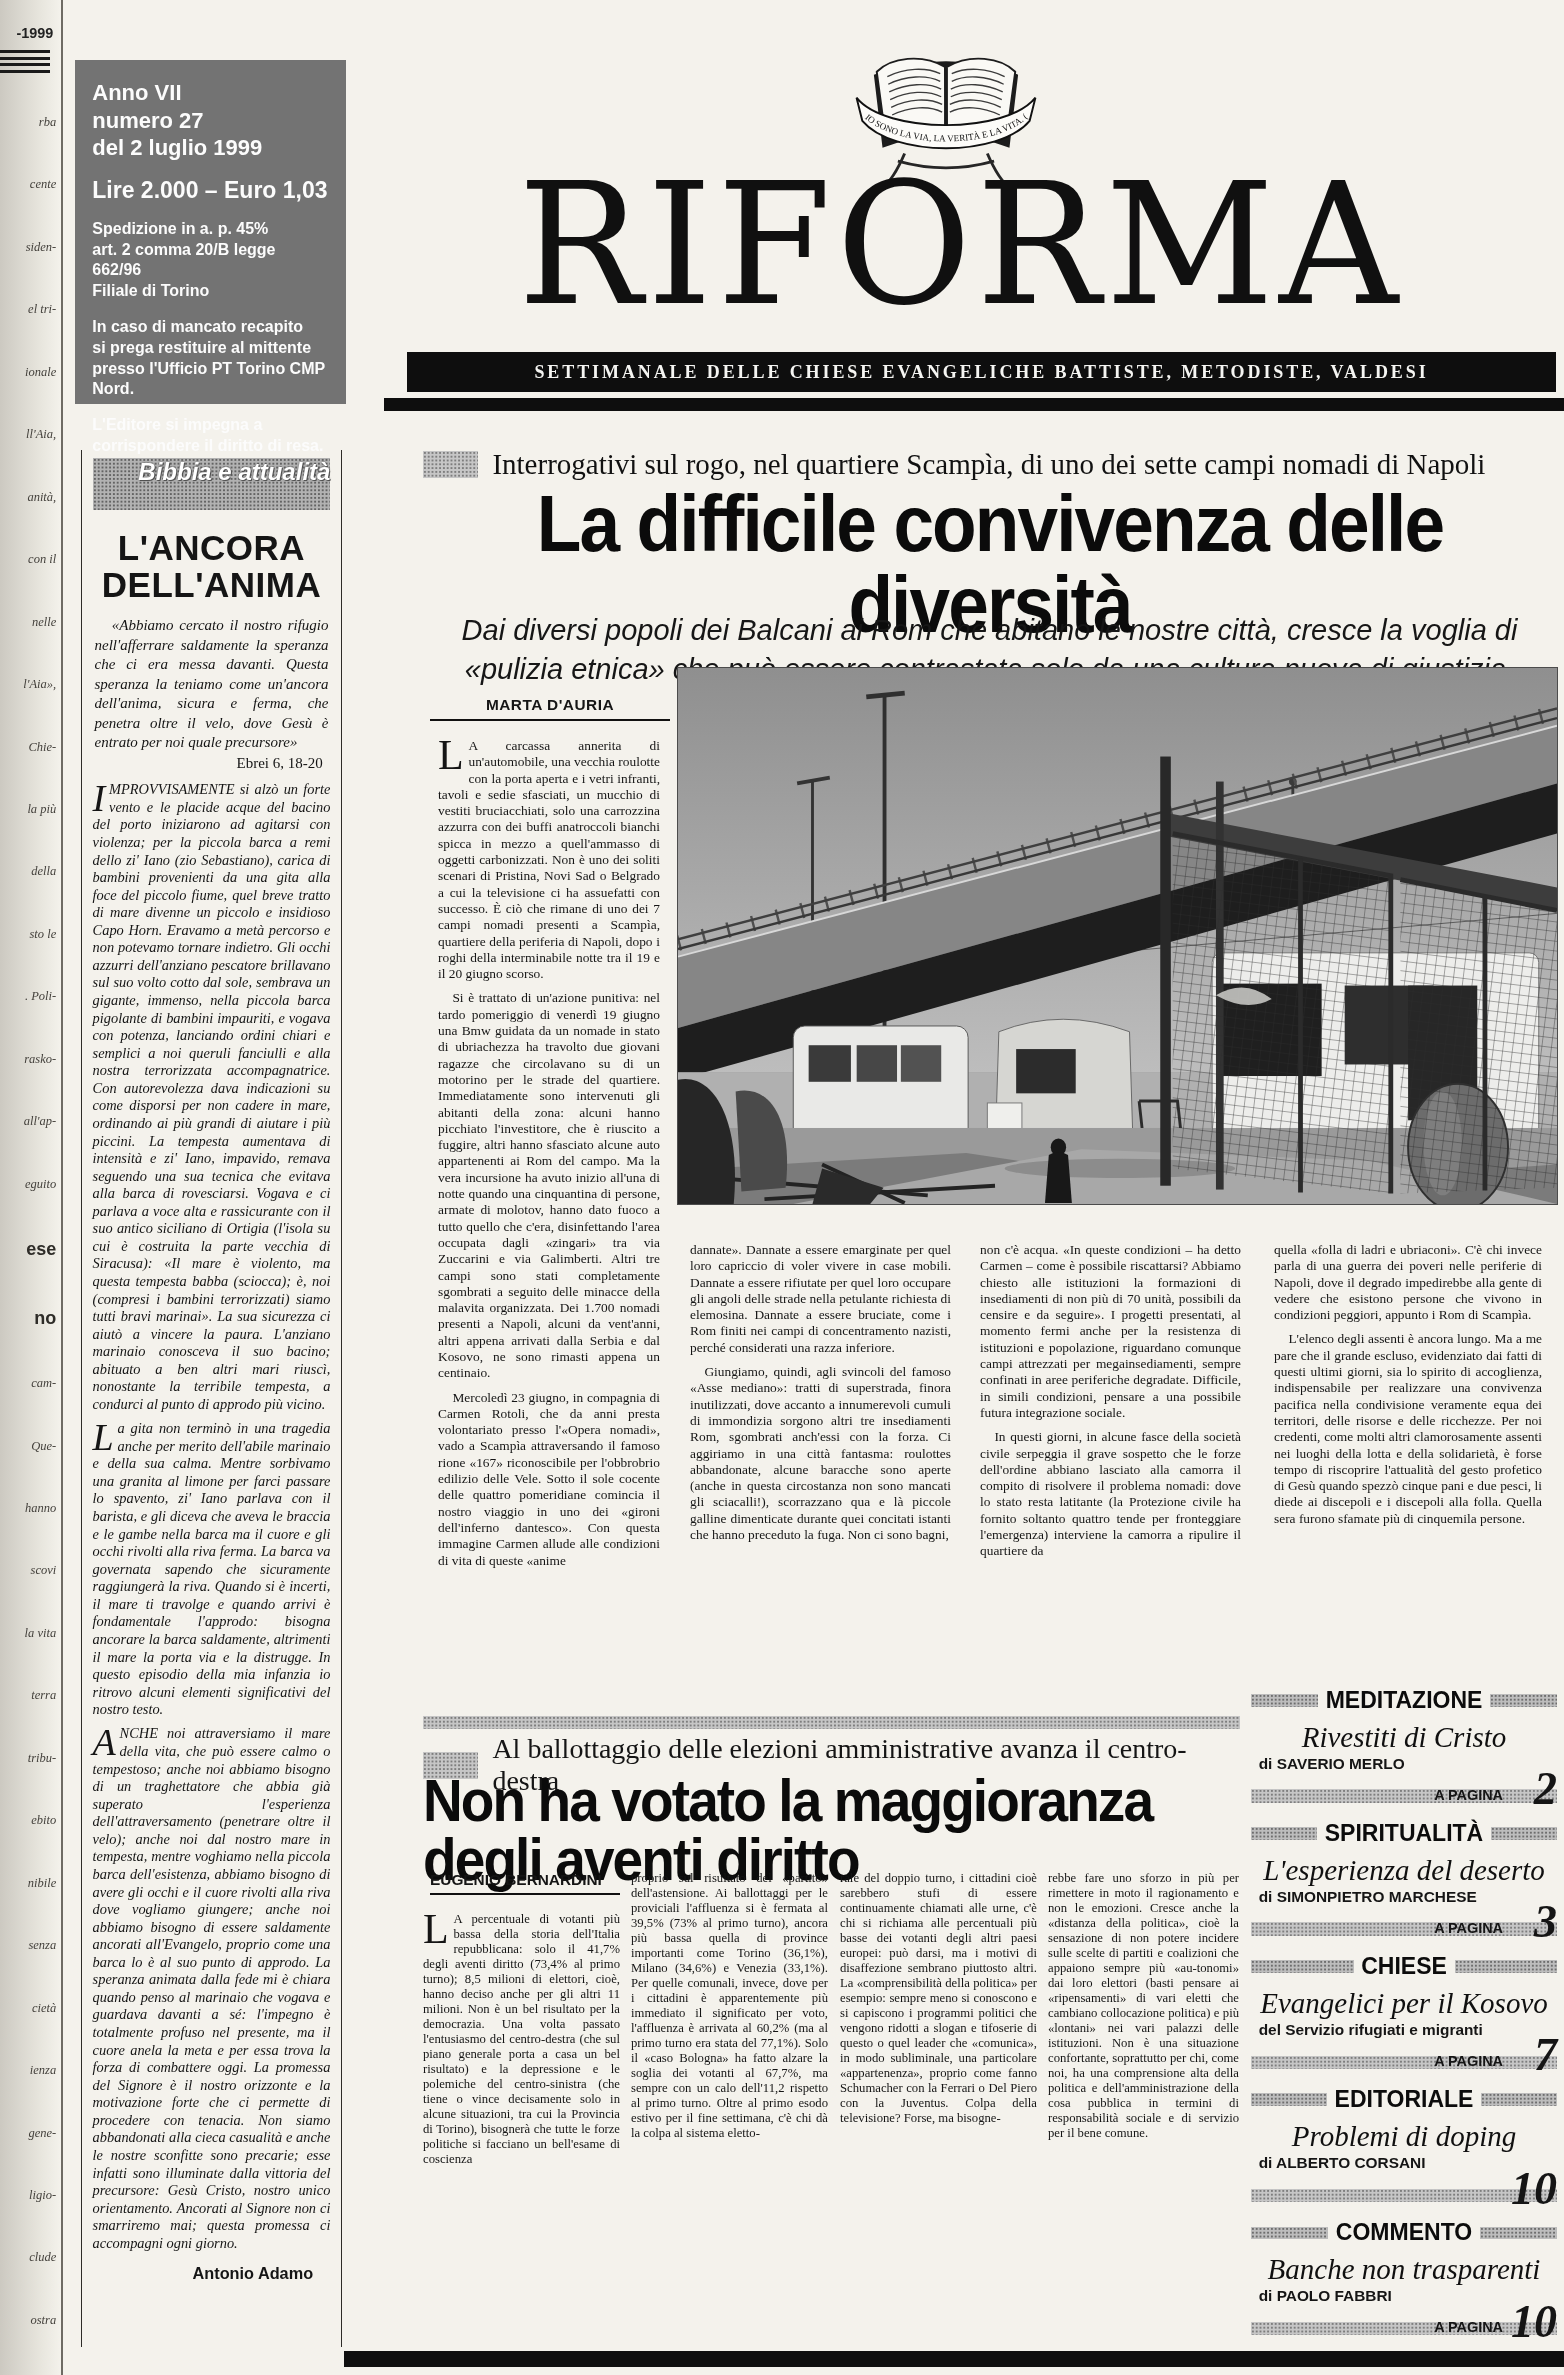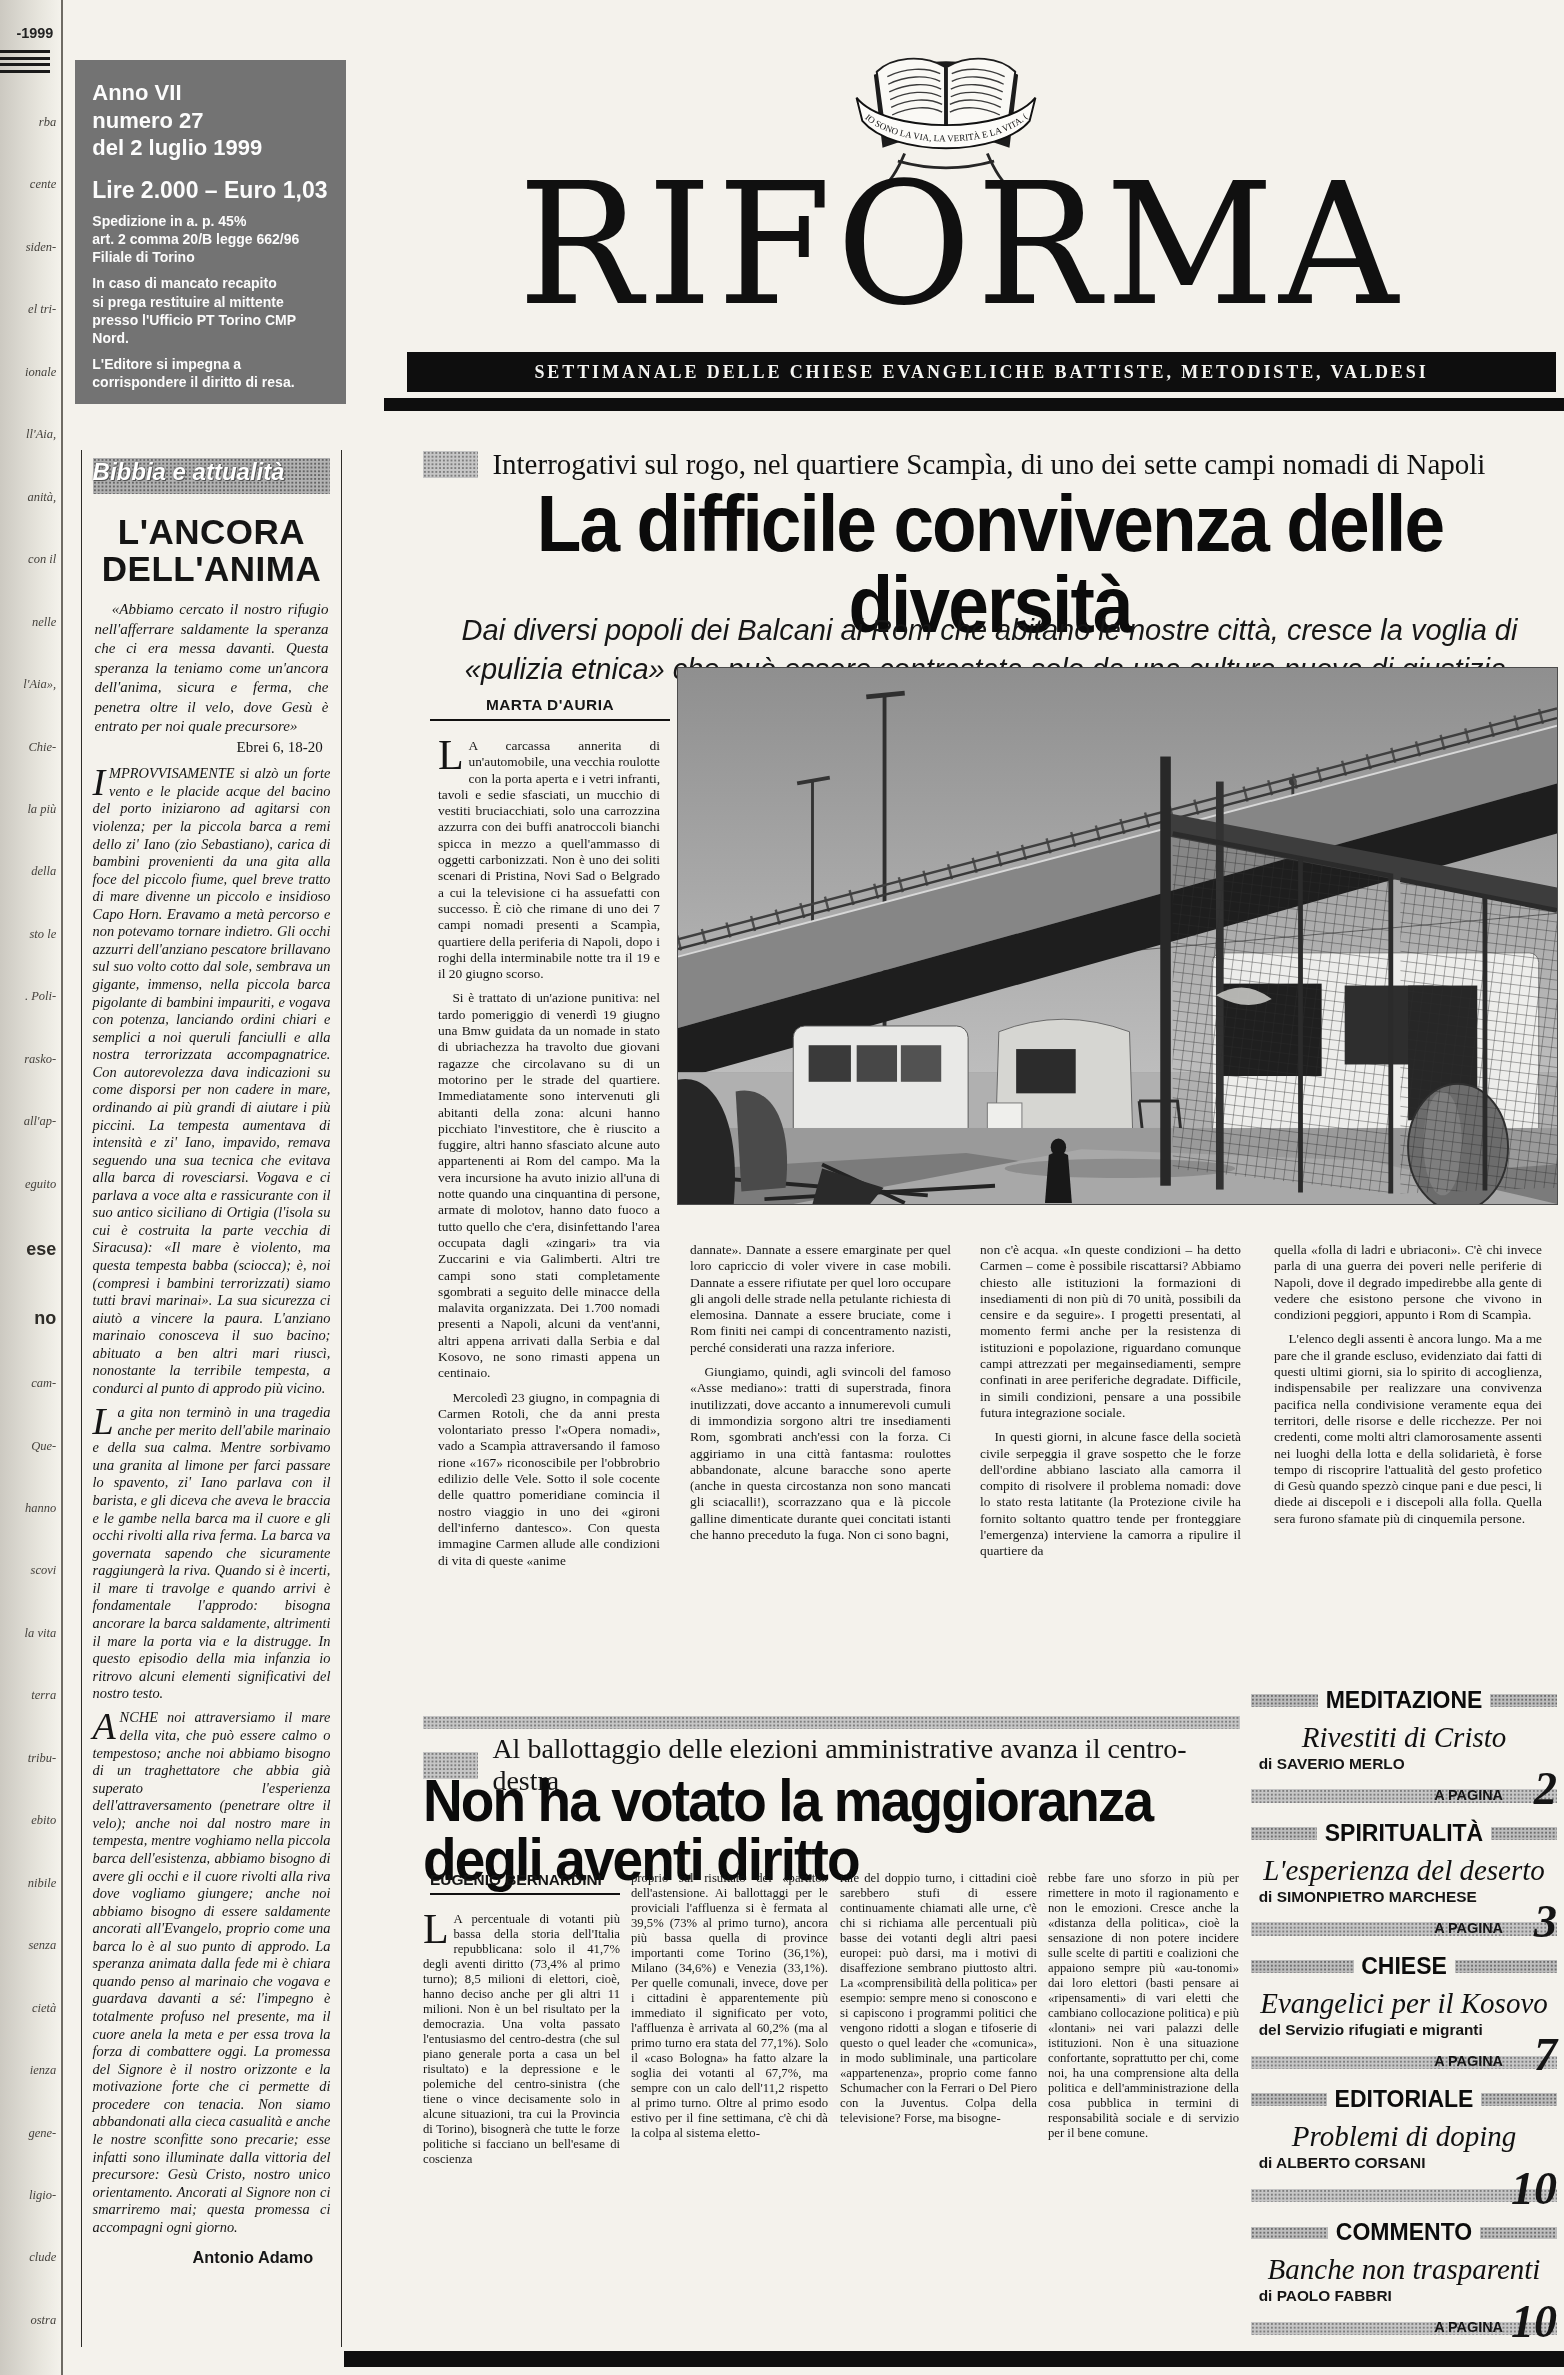--- a/index.html
+++ b/index.html
@@ -19,36 +19,36 @@
   #edge-frags{position:absolute;top:115px;bottom:48px;left:0;right:4.8px;display:flex;flex-direction:column;
       justify-content:space-between;align-items:flex-end;font:italic 12.5px "Liberation Serif",serif;color:#44413c;}
   #edge-frags .big{font:bold 18px "Liberation Sans",sans-serif;font-style:normal;color:#2e2c28;}
   #page-edge-line{left:61px;top:0;width:1.9px;height:2376px;background:#6e6b64;}
 
   
   #info-box{left:75px;top:60px;width:271px;height:344px;background:#737373;color:#fcfcfc;
       font-family:"Liberation Sans",sans-serif;padding:19px 17.3px;box-sizing:border-box;}
   #info-box .b0{font-size:22px;font-weight:bold;line-height:1.25;white-space:pre-line;}
   #info-box .b1{font-size:23px;font-weight:bold;margin-top:15.4px;}
-  #info-box .sm{font-size:14px;font-weight:bold;line-height:1.3;margin-top:8px;white-space:pre-line;}
+  #info-box .sm{font-size:16px;font-weight:bold;line-height:1.3;margin-top:15px;white-space:pre-line;}
 
   
   #emblem{left:845px;top:40px;width:202px;height:156px;}
   #masthead-title{left:384px;top:161px;width:1153px;text-align:center;
       font-family:"DejaVu Serif",serif;font-weight:400;font-size:165px;line-height:1.0;
       letter-spacing:4.8px;color:#101010;transform:scaleY(1.02);transform-origin:top center;}
   #masthead-banner{left:407px;top:352px;width:1149px;height:40px;background:#0e0e0e;color:#f5f5f2;
       font-family:"Liberation Serif",serif;font-weight:bold;font-size:18px;letter-spacing:2.9px;
       text-align:center;line-height:41px;}
   #masthead-bar2{left:384px;top:398px;width:1180px;height:12.5px;background:#0e0e0e;}
 
   
   #bible-col{left:81px;top:450px;width:261px;height:1897px;border-left:1px solid #2e2c28;border-right:1px solid #2e2c28;
       box-sizing:border-box;padding:7.7px 10.6px 0 10.6px;overflow:hidden;}
-  #bible-head{height:36px;line-height:36px;text-align:left;color:#fff;
+  #bible-head{height:52px;line-height:36px;text-align:right;color:#fff;
       font:italic bold 24px "Liberation Sans",sans-serif;text-shadow:0 0 1.9px #4a4a4a,1px 1px 0 #555;}
   #bible-title{margin:19px 0 13.4px;text-align:center;font:bold 35px "Liberation Sans",sans-serif;
       line-height:1.06;letter-spacing:0.5px;}
   .bible-quote{font:italic 15px/1.3 "Liberation Serif",serif;text-align:justify;text-indent:17.3px;margin:5.8px 1.9px 1.9px;}
   #bible-ref{text-align:right;font:15px "Liberation Serif",serif;margin:1.9px 7.7px 9.6px 0;}
   .bible-p{font:italic 14.4px/1.22 "Liberation Serif",serif;text-align:justify;margin:6.7px 0 0;}
   .bible-p.dc::first-letter{float:left;font-size:38px;line-height:30px;padding:1.9px 3.8px 0 0;}
   #bible-sign{margin:11.5px 17.3px 0 0;text-align:right;font:bold 16.3px "Liberation Sans",sans-serif;}
 
   

